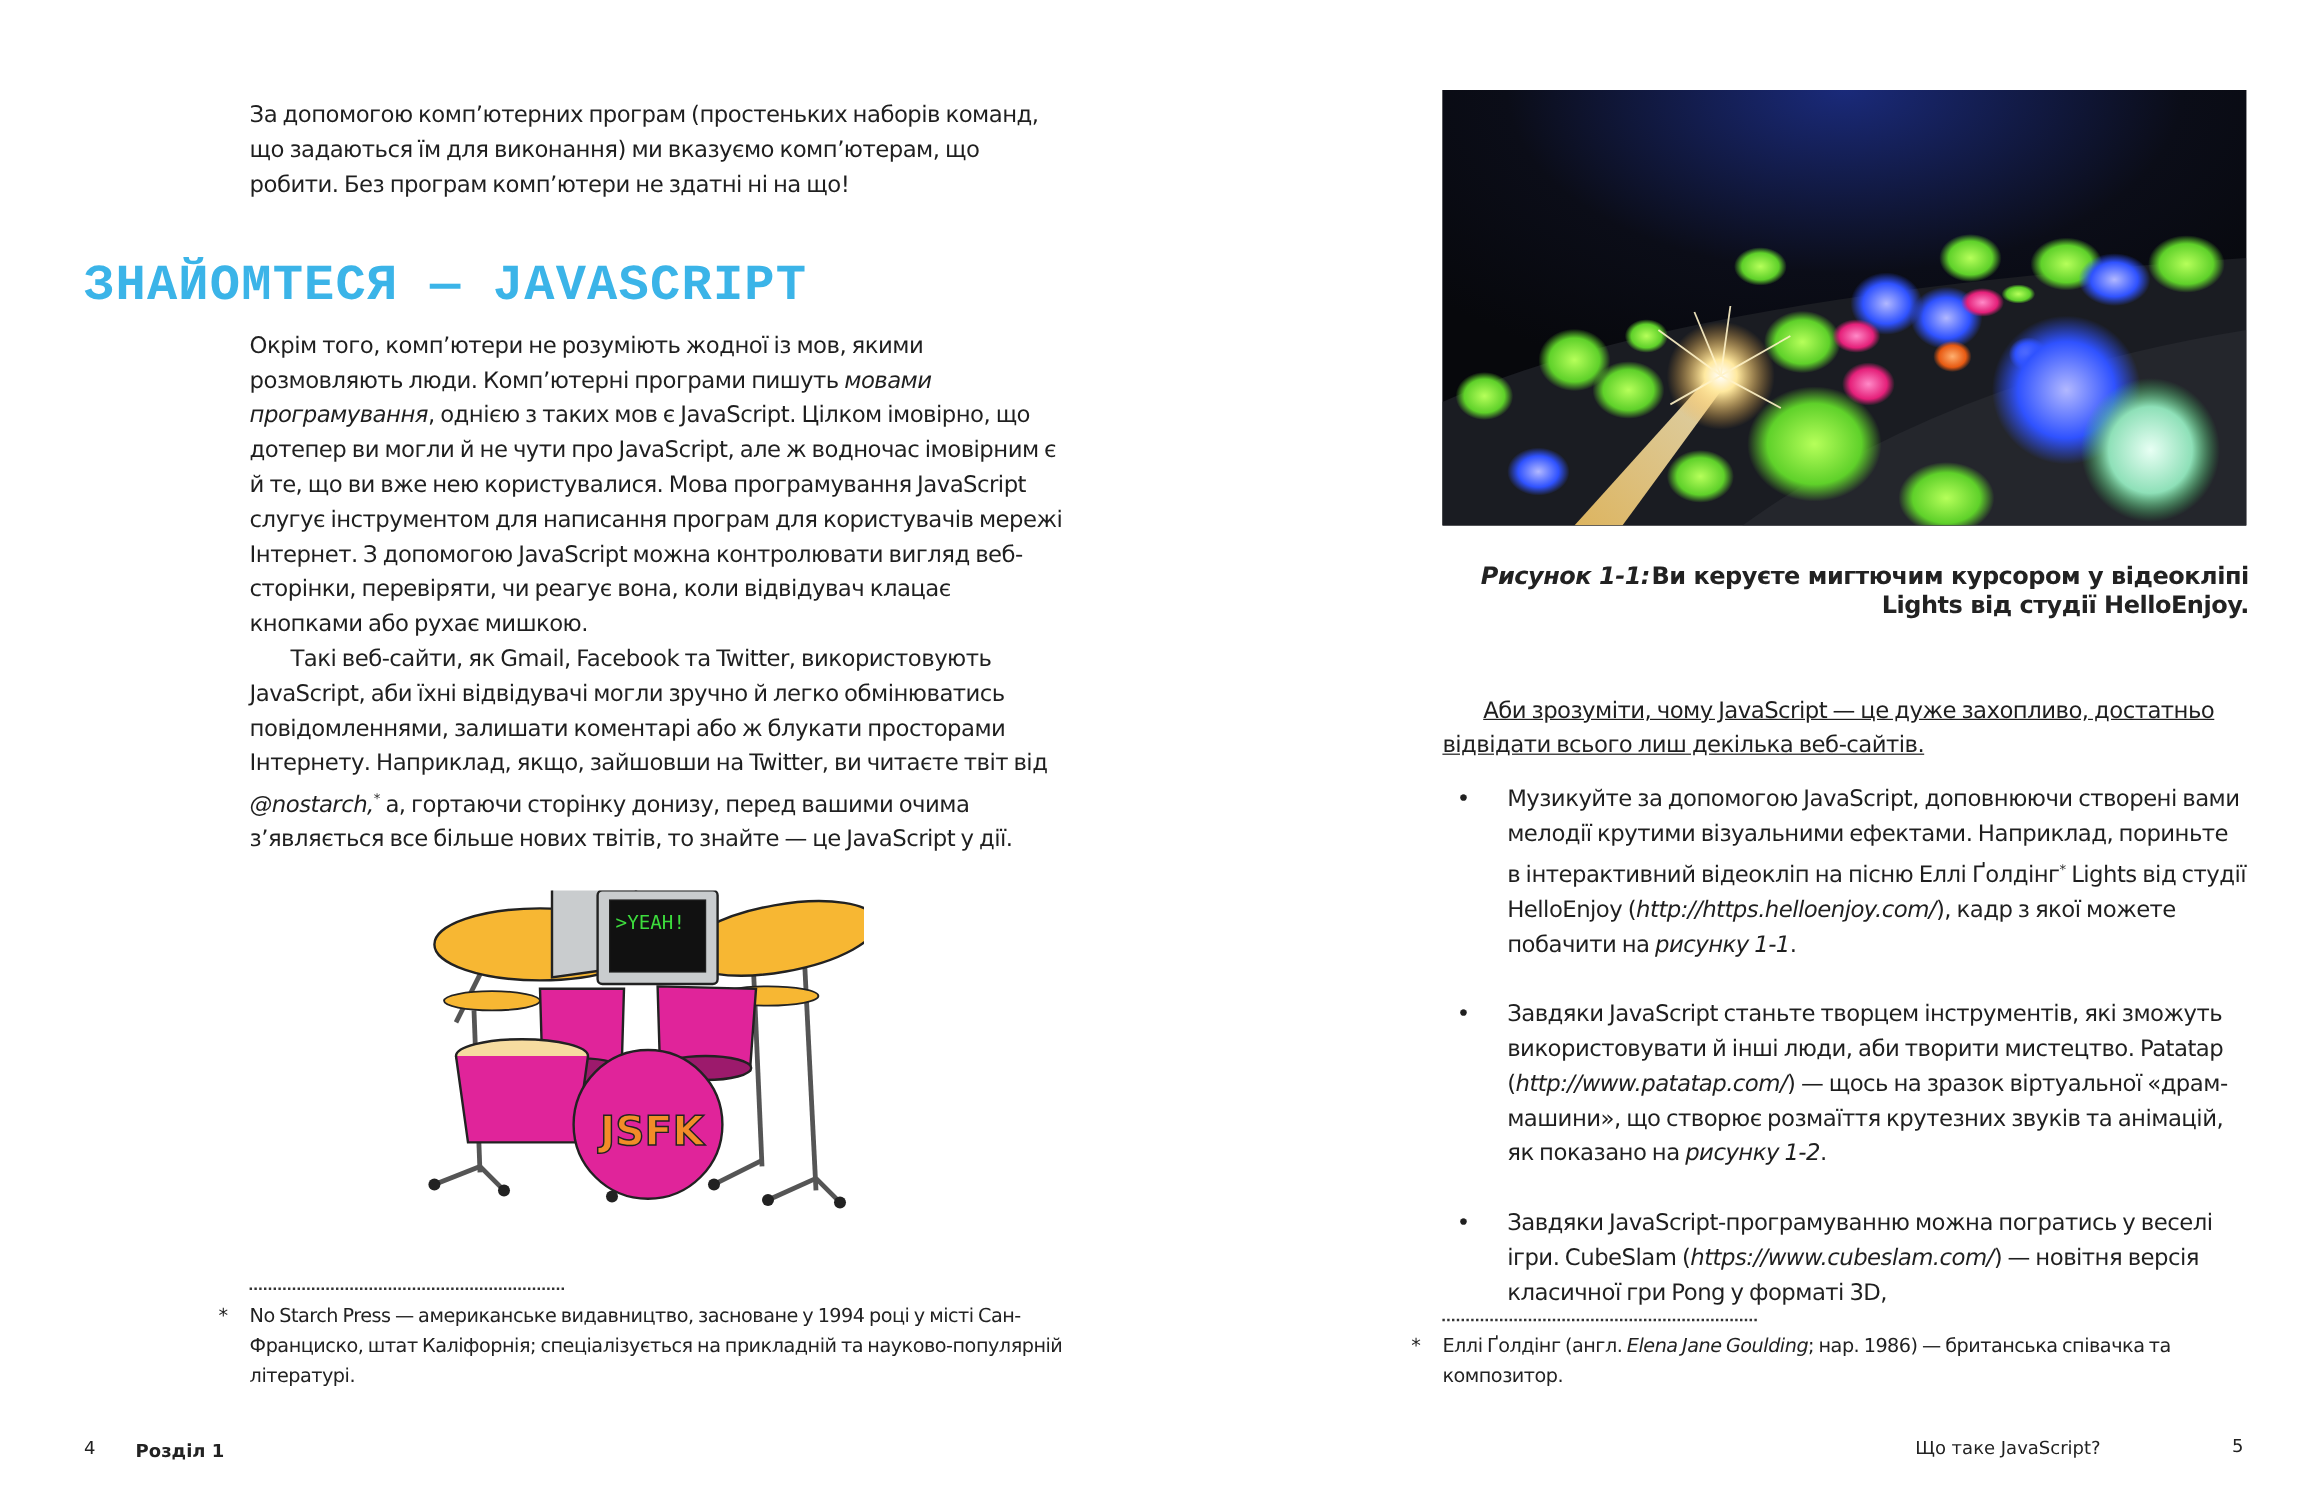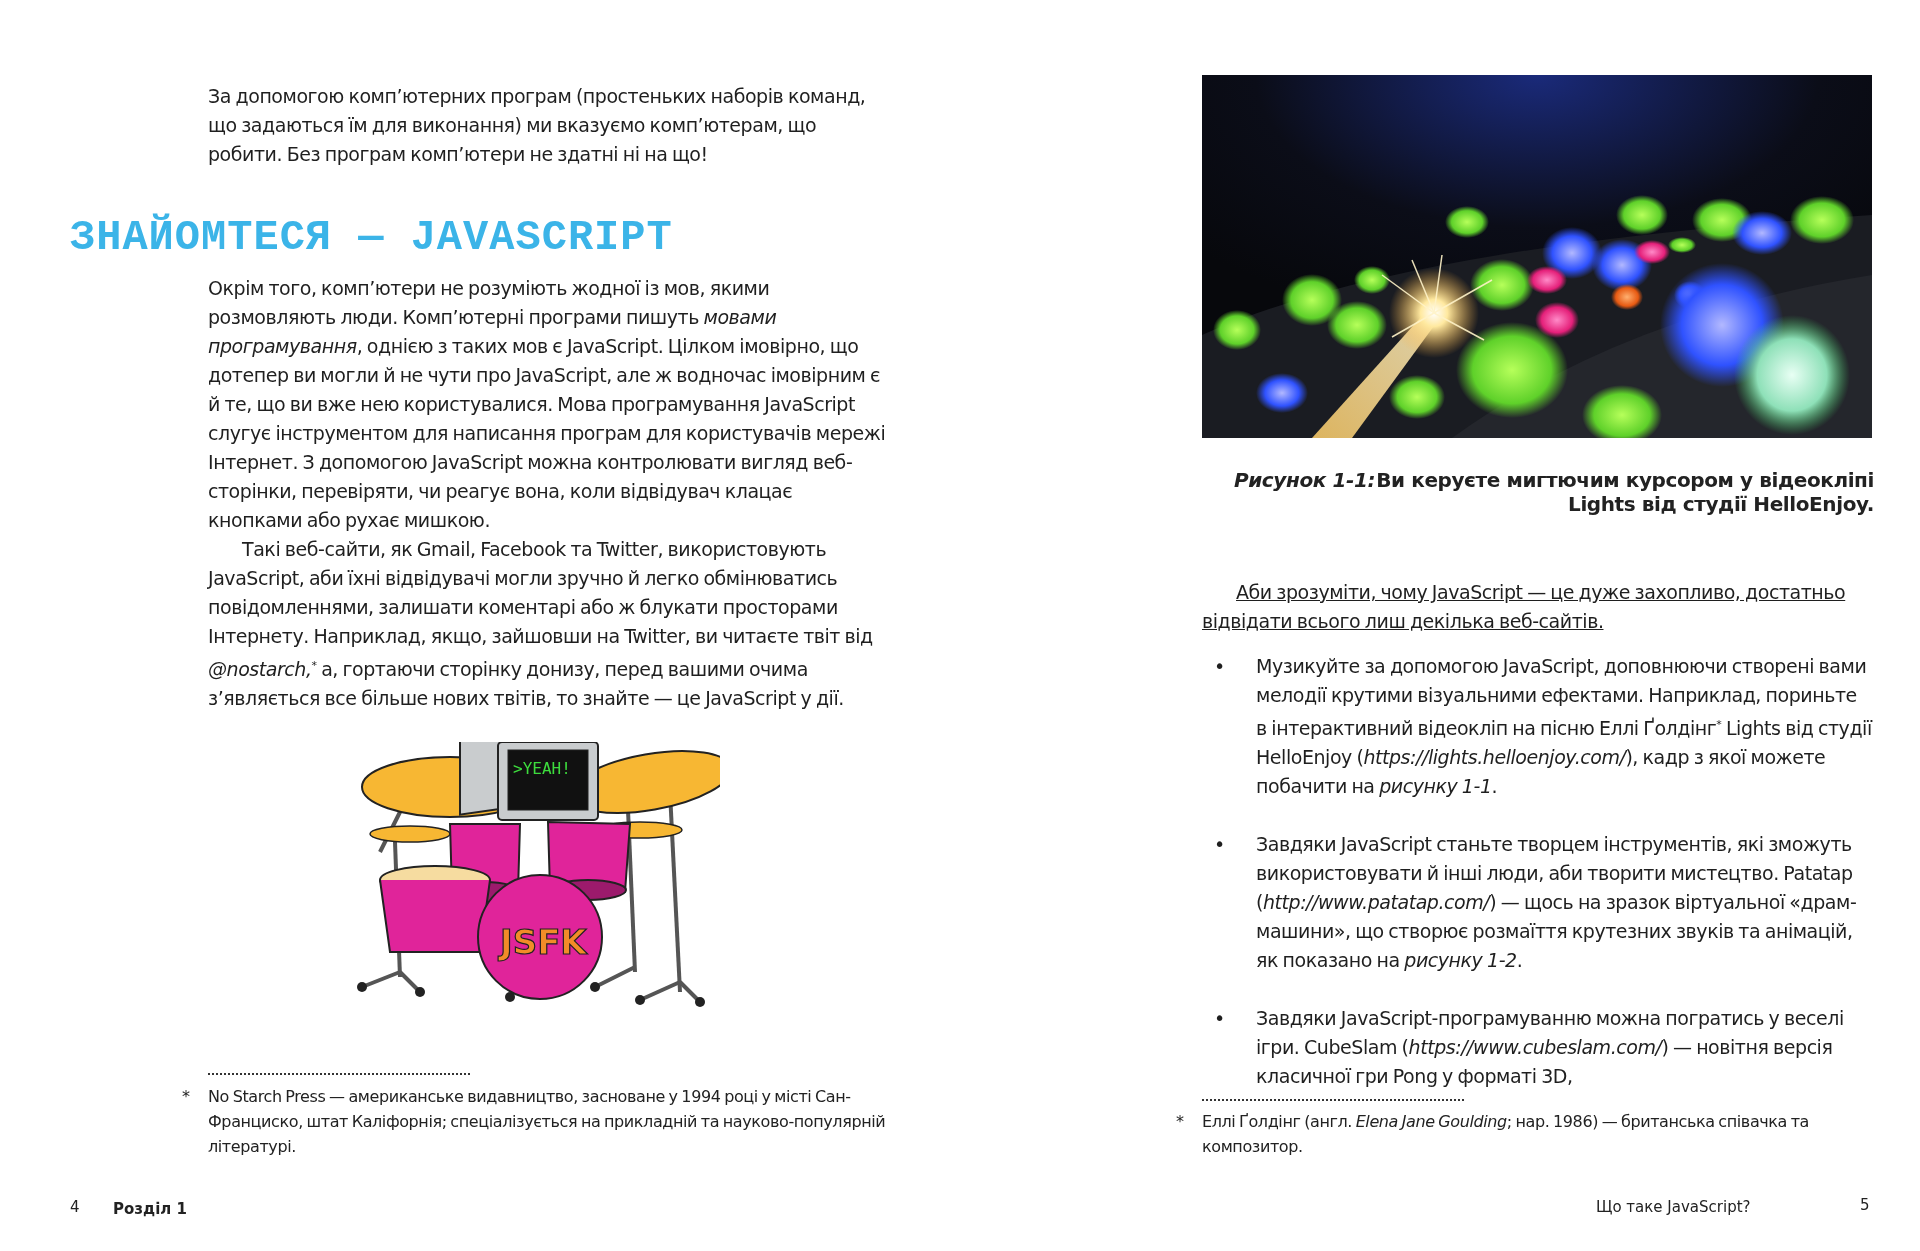--- a/index.html
+++ b/index.html
@@ -237,21 +237,21 @@
     <span class="cap-text">Ви керуєте мигтючим курсором у відеокліпі Lights від студії HelloEnjoy.</span>
   </div>
 
   <div id="right-body" class="body-text">
     <p class="indent">Аби зрозуміти, чому JavaScript — це дуже захопливо, достатньо відвідати всього лиш декілька веб-сайтів.</p>
   </div>
 
   <ul id="bullet-list" class="bullets body-text">
     <li>
       <span class="bullet">•</span>
-      <span>Музикуйте за допомогою JavaScript, доповнюючи створені вами мелодії крутими візуальними ефектами. Наприклад, пориньте в інтерактивний відеокліп на пісню Еллі Ґолдінг</span><sup style="font-size:11px">*</sup><span> Lights від студії HelloEnjoy (</span><em>https://lights.helloenjoy.com/</em><span>), кадр з якої можете побачити на </span><em>рисунку 1-1</em><span>.</span>
+      <span>Музикуйте за допомогою JavaScript, доповнюючи створені вами мелодії крутими візуальними ефектами. Наприклад, пориньте в інтерактивний відеокліп на пісню Еллі Ґолдінг</span><sup style="font-size:11px">*</sup><span> Lights від студії HelloEnjoy (</span><em>http://https.helloenjoy.com/</em><span>), кадр з якої можете побачити на </span><em>рисунку 1-1</em><span>.</span>
     </li>
     <li>
       <span class="bullet">•</span>
       <span>Завдяки JavaScript станьте творцем інструментів, які зможуть використовувати й інші люди, аби творити мистецтво. Patatap (</span><em>http://www.patatap.com/</em><span>) — щось на зразок віртуальної «драм-машини», що створює розмаїття крутезних звуків та анімацій, як показано на </span><em>рисунку 1-2</em><span>.</span>
     </li>
     <li>
       <span class="bullet">•</span>
       <span>Завдяки JavaScript-програмуванню можна погратись у веселі ігри. CubeSlam (</span><em>https://www.cubeslam.com/</em><span>) — новітня версія класичної гри Pong у форматі 3D,</span>
     </li>
   </ul>

